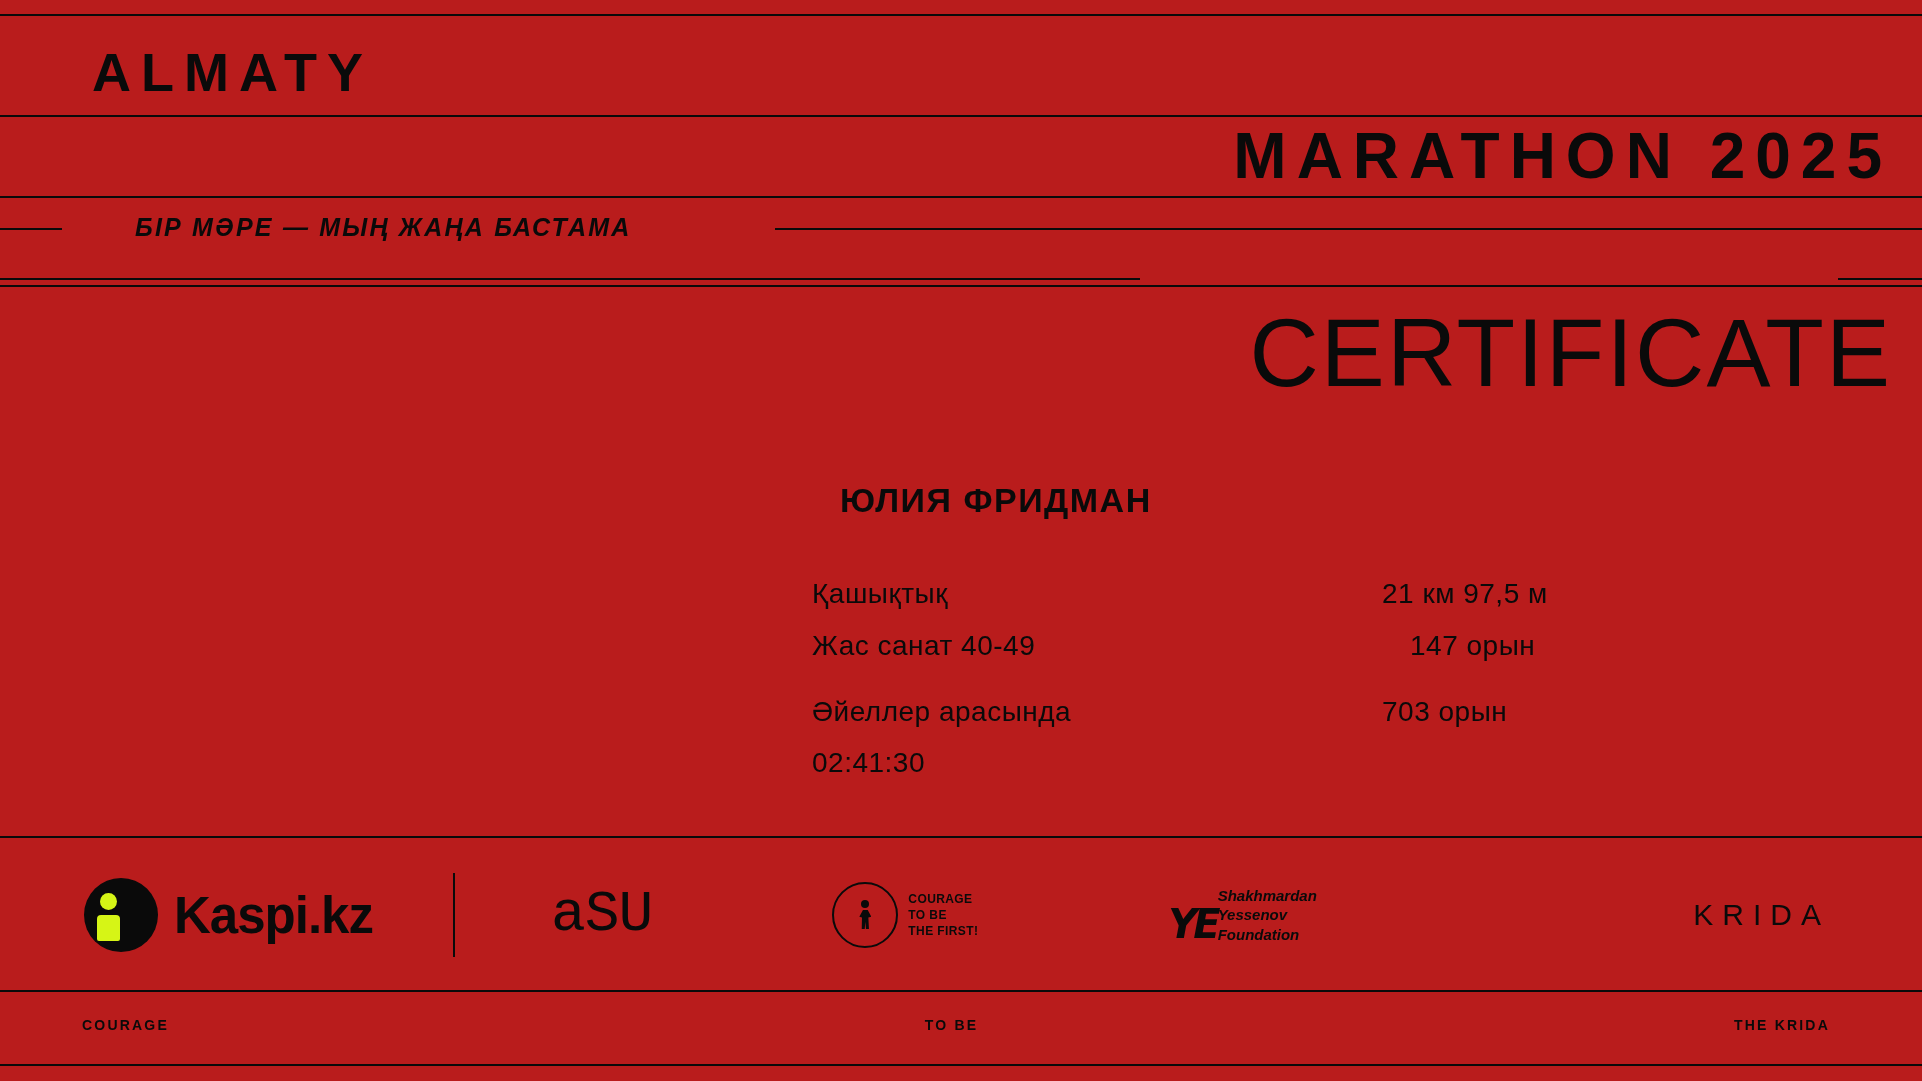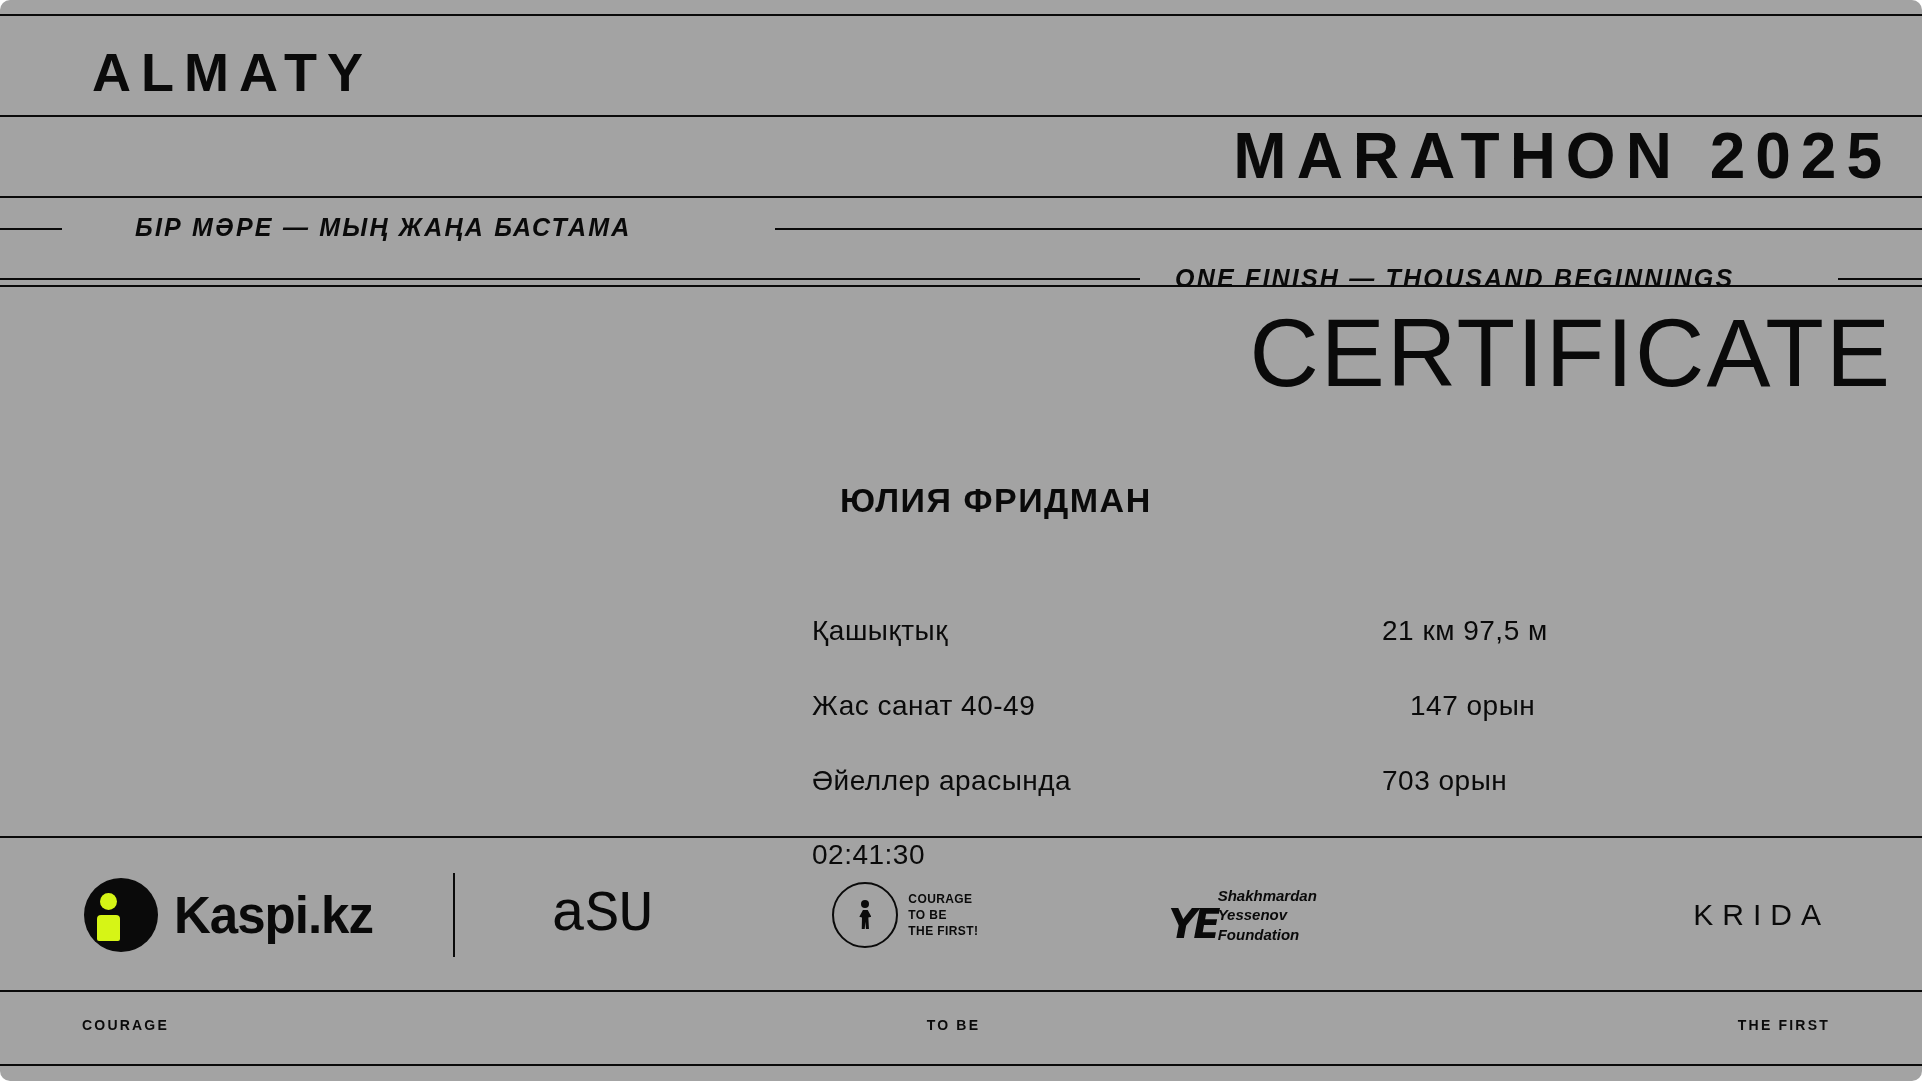--- a/index.html
+++ b/index.html
@@ -7,24 +7,23 @@
     padding: 0;
     background: #ffffff;
   }
   body {
     font-family: "Liberation Sans", sans-serif;
   }
   .certificate {
     position: relative;
     width: 1922px;
     height: 1081px;
-    background: #a3a3a3;
+    background: #b91c1c;
     overflow: hidden;
     color: #0a0a0a;
-    border-radius: 10px;
   }
 
   
   .rule {
     position: absolute;
     left: 0;
     width: 100%;
     height: 0;
     border-top: 2px solid #0a0a0a;
   }
@@ -104,21 +103,20 @@
   .results {
     position: absolute;
     left: 812px;
     top: 575px;
     width: 840px;
   }
   .result-row {
     display: flex;
     align-items: center;
     margin-bottom: 14px;
-    margin-top: 37px;
   }
   .result-row.gap {
     margin-bottom: 28px;
     gap: 28px;
   }
   .result-label {
     width: 570px;
     font-size: 28px;
     font-weight: 400;
     letter-spacing: 0.5px;
@@ -304,21 +302,20 @@
   <div class="rule" style="top:1064px;"></div>
 
   <div class="rule-partial" style="left:0;   top:228px; width:62px;"></div>
   <div class="rule-partial" style="left:775px; top:228px; width:1147px;"></div>
   <div class="rule-partial" style="left:0;   top:278px; width:1140px;"></div>
   <div class="rule-partial" style="left:1838px; top:278px; width:84px;"></div>
 
   <div class="almaty">ALMATY</div>
   <div class="marathon">MARATHON 2025</div>
   <div class="slogan-kz">БІР МӘРЕ — МЫҢ ЖАҢА БАСТАМА</div>
-  <div class="slogan-en">ONE FINISH — THOUSAND BEGINNINGS</div>
 
   <div class="cert-title">CERTIFICATE</div>
 
   <div class="athlete-name">ЮЛИЯ ФРИДМАН</div>
 
   <div class="results">
     <div class="result-row">
       <div class="result-label">Қашықтық</div>
       <div class="result-value">21 км 97,5 м</div>
     </div>
@@ -365,16 +362,16 @@
         <div>Foundation</div>
       </div>
     </div>
 
     <div class="sponsor sponsor-krida">KRIDA</div>
   </div>
 
   <div class="footer">
     <div class="footer-left">COURAGE</div>
     <div class="footer-center">TO BE</div>
-    <div class="footer-right">THE FIRST</div>
+    <div class="footer-right">THE KRIDA</div>
   </div>
 
 </div>
 
 </body></html>

